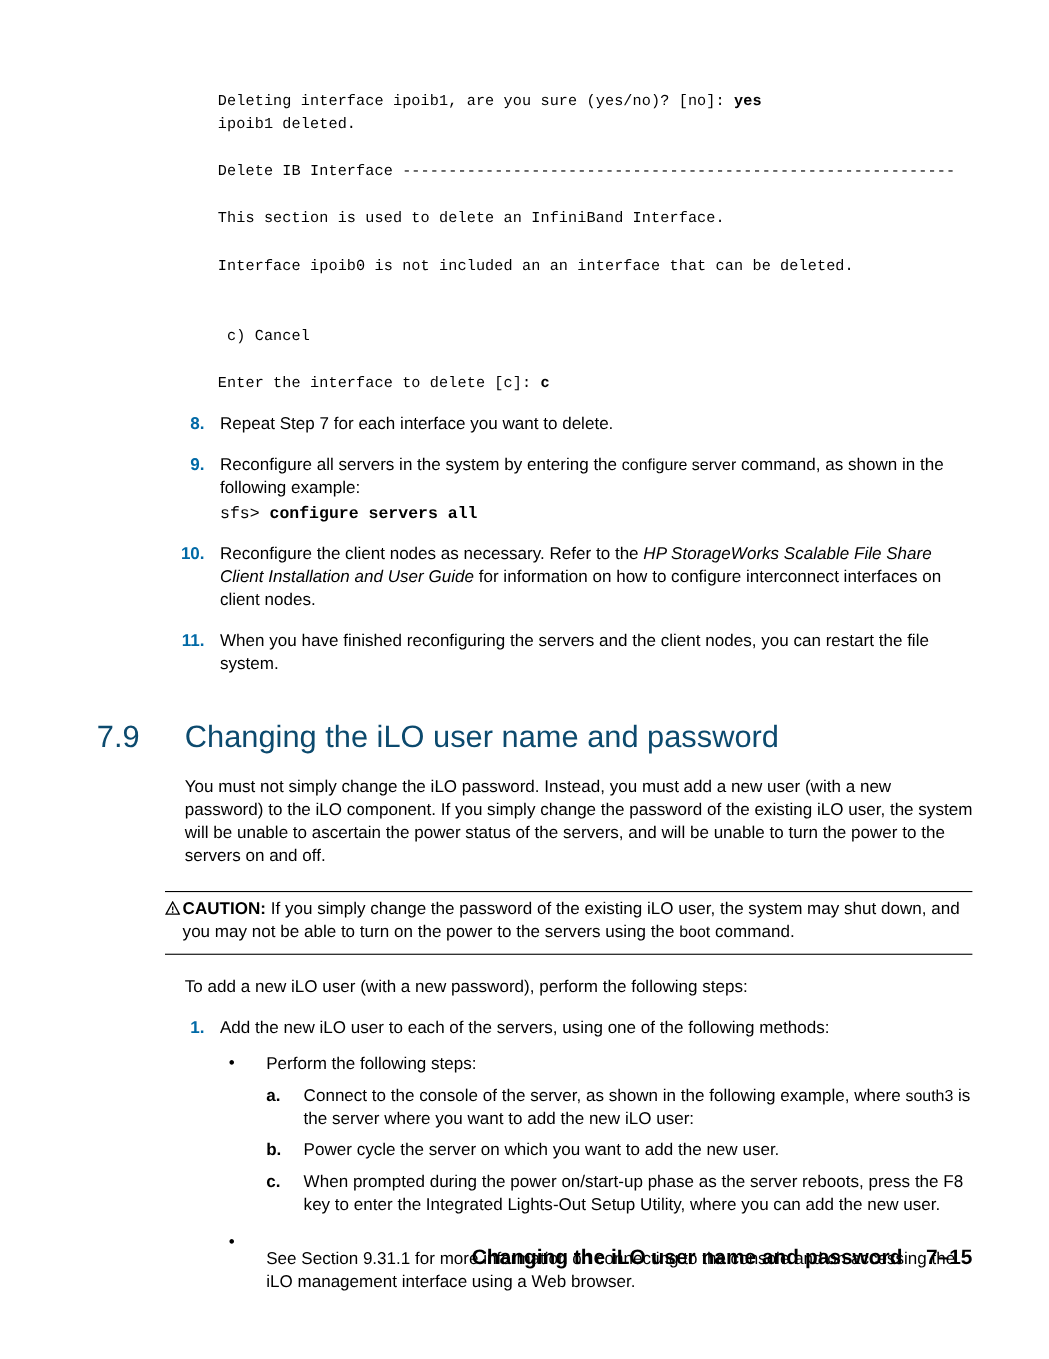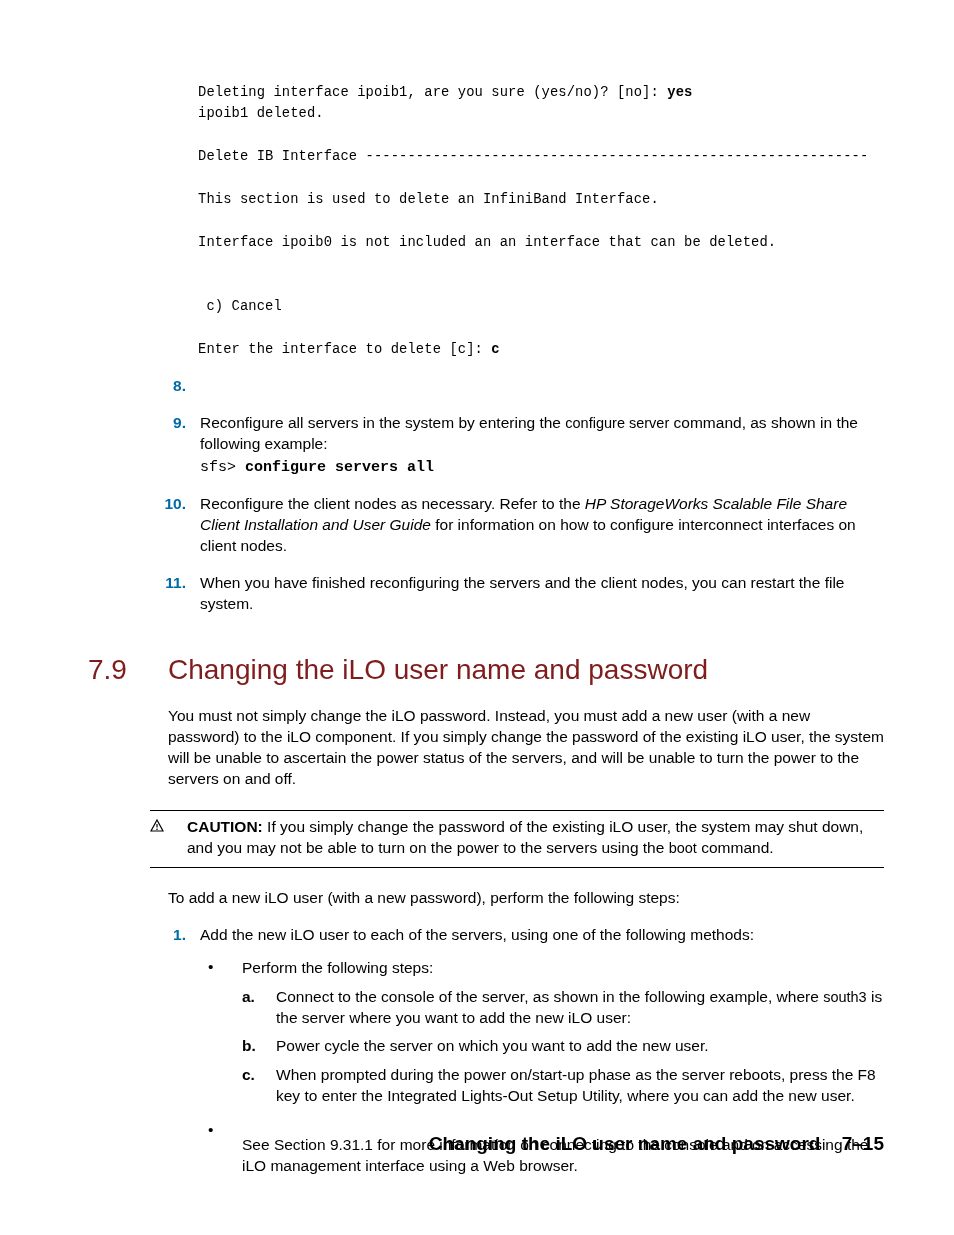--- a/index.html
+++ b/index.html
@@ -50,39 +50,39 @@
   }
   .cmd-line {
     font-family: "Courier New", monospace;
     font-size: 15px;
     margin-top: 3px;
   }
   .cmd-line .prompt { font-weight: 400; }
   .cmd-line .cmd { font-weight: 700; }
   h2.section-head {
     font-weight: 400;
-    color: #7f1d1d;
+    color: #0c4a6e;
     font-size: 28px;
     margin: 36px 0 18px 0;
     display: flex;
     align-items: baseline;
     font-stretch: condensed;
   }
   h2.section-head .snum {
     width: 80px;
     flex: 0 0 80px;
   }
   .para-block { margin-left: 80px; margin-top: 0; }
   .caution-box {
     margin: 20px 0 20px 62px;
     border-top: 1px solid #000;
     border-bottom: 1px solid #000;
     padding: 6px 0 8px 0;
     display: flex;
-    gap: 21px;
+    gap: 0;
   }
   .caution-icon {
     width: 16px; flex: 0 0 16px;
     padding-top: 2px;
   }
   .caution-icon svg { display:block; }
   .caution-body { flex:1; }
   .caution-label { font-weight: 700; }
   .bullets { list-style: none; padding:0; margin: 0 0 0 0; }
   .bullets > li { display:flex; margin-top: 10px; }
@@ -119,20 +119,21 @@
 <span>Interface ipoib0 is not included an an interface that can be deleted.</span>
 
 
 <span> c) Cancel</span>
 
 <span>Enter the interface to delete [c]: </span><span class="bold">c</span></div>
 
   <ol class="ol-outer">
     <li>
       <div class="num">8.</div>
+      <div class="body">Repeat Step 7 for each interface you want to delete.</div>
     </li>
     <li>
       <div class="num">9.</div>
       <div class="body">
         <span>Reconfigure all servers in the system by entering the </span><span class="mono-inline">configure server</span><span> command, as shown in the following example:</span>
         <div class="cmd-line"><span class="prompt">sfs&gt; </span><span class="cmd">configure servers all</span></div>
       </div>
     </li>
     <li>
       <div class="num">10.</div>

